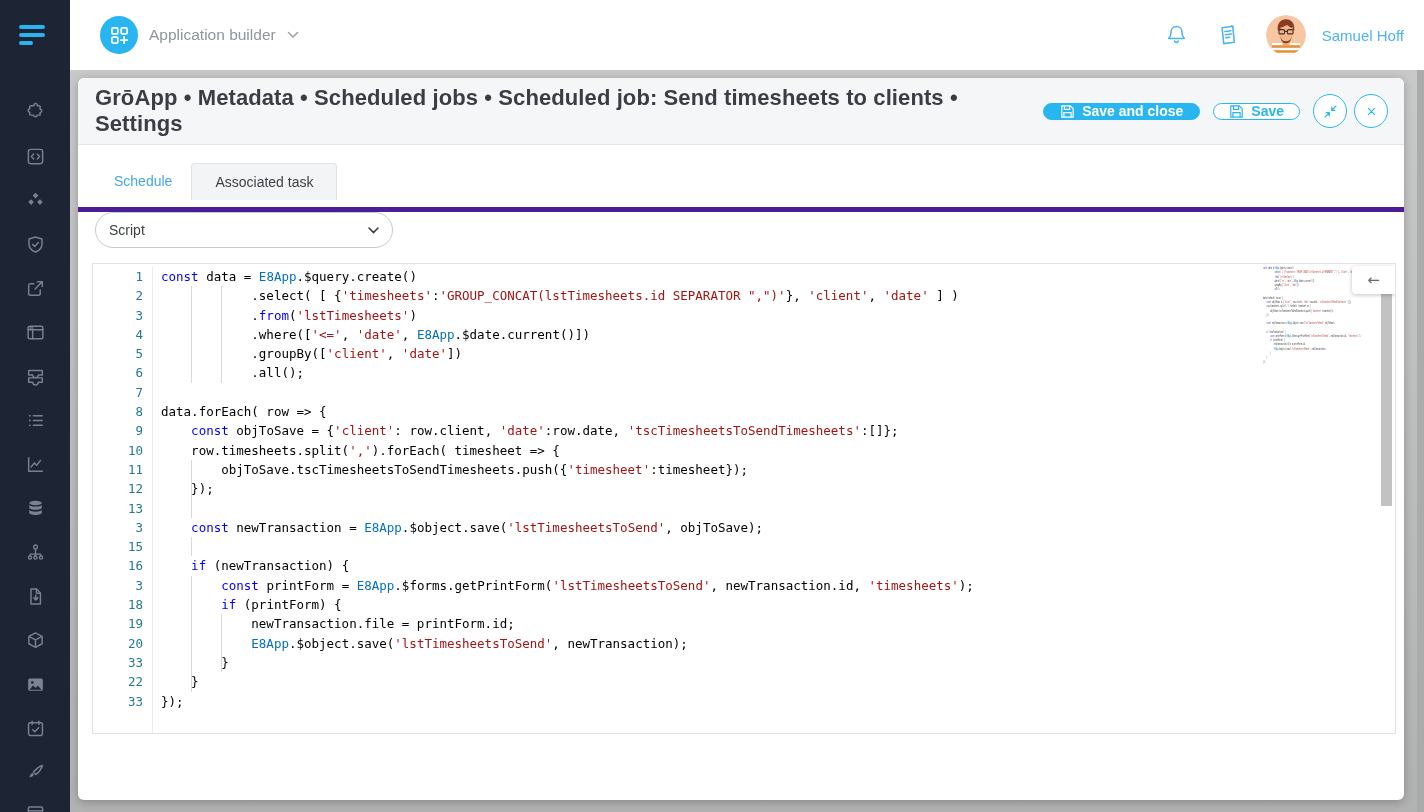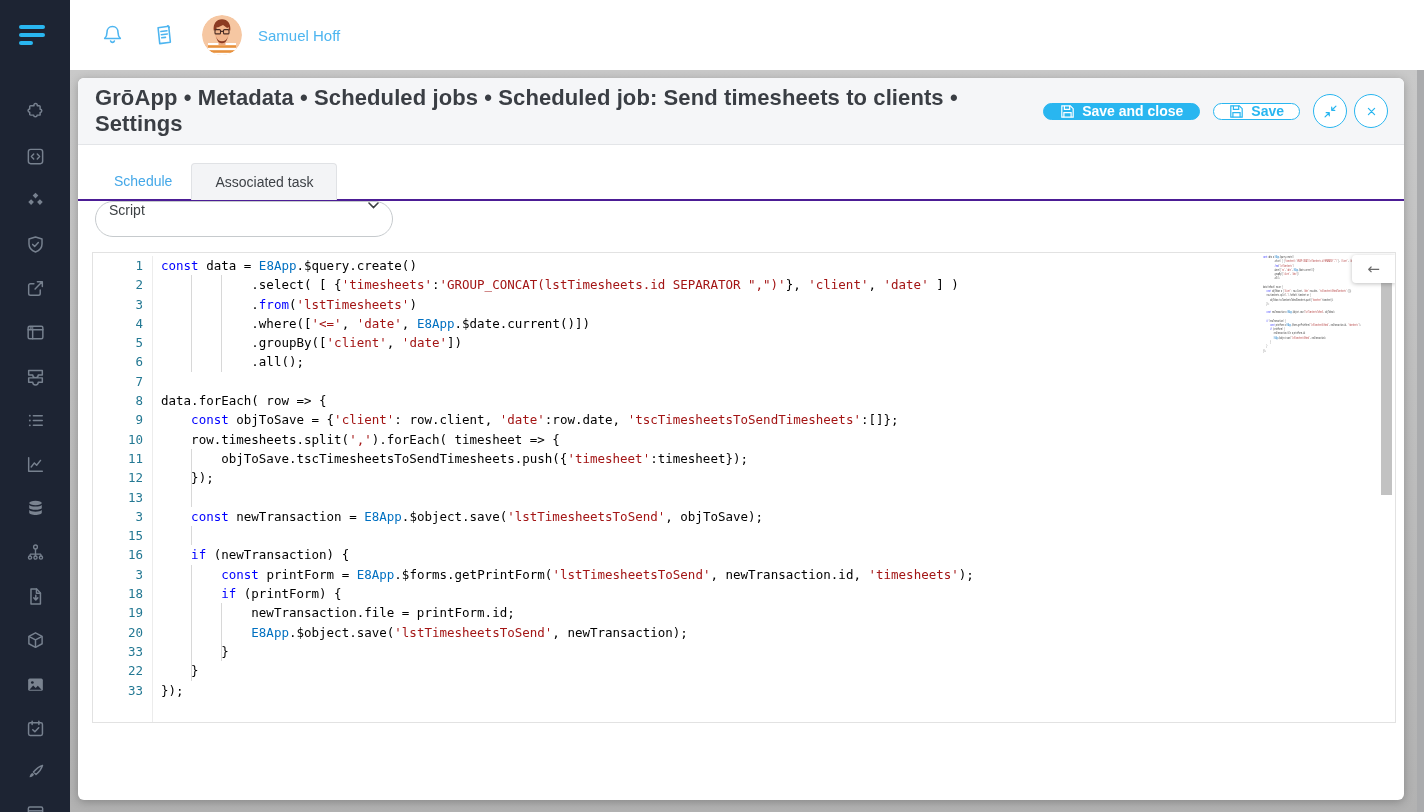--- a/index.html
+++ b/index.html
@@ -41,27 +41,27 @@
   .crumb{font-size:22px;font-weight:700;color:#3a3e44;letter-spacing:.1px;}
   .actions{display:flex;align-items:center;gap:7px;flex:0 0 auto;}
   .btn{display:inline-flex;align-items:center;gap:7px;height:17px;border-radius:17px;font-size:14px;font-weight:700;font-family:"Liberation Sans",sans-serif;cursor:pointer;}
   .btn svg{width:15px;height:15px;}
   .btn-primary{background:var(--accent);color:#fff;border:1px solid var(--accent);padding:0 16px;margin-right:6px;}
   .btn-outline{background:#fff;color:var(--accent);border:1px solid var(--accent);padding:0 15px;margin-right:6px;}
   .btn-circle{width:34px;height:34px;border-radius:50%;background:#fff;border:1px solid var(--accent);color:var(--accent);display:inline-flex;align-items:center;justify-content:center;padding:0;cursor:pointer;}
   .btn-circle svg{width:15px;height:15px;}
 
   
-  .tabs{display:flex;align-items:flex-end;margin-top:18px;padding:0 8px 0 17px;border-bottom:2px solid #4c1d95;}
+  .tabs{display:flex;align-items:flex-end;margin-top:18px;padding:0 8px 8px 17px;border-bottom:5px solid #4c1d95;}
   .tab{font-size:14px;padding:10px 19px;cursor:pointer;color:var(--link);background:none;border:0;font-family:"Liberation Sans",sans-serif;}
   .tab.active{color:#3e4247;background:#f3f4f6;border:1px solid #e0e2e5;border-bottom:0;border-radius:4px 4px 0 0;padding:10px 23px;margin-bottom:-1px;}
 
   
   .field-label{font-size:14px;color:#3a3e44;margin:21px 17px 9px;}
-  .select{width:298px;height:36px;margin:0 17px;border:1px solid #c6cacd;border-radius:18px;background:#fff;display:flex;justify-content:space-between;padding:0 13px;font-size:14px;color:#3c4043;cursor:pointer;}
+  .select{width:298px;height:36px;margin:0 17px;border:1px solid #c6cacd;border-radius:18px;background:#fff;display:flex;align-items:center;justify-content:space-between;padding:0 13px;font-size:14px;color:#3c4043;cursor:pointer;}
   .select svg{width:11px;height:7px;}
 
   
   .editor{position:relative;margin:15px 8px 0 14px;height:471px;border:1px solid #e2e2e2;background:#fff;overflow:hidden;
           font-family:"DejaVu Sans Mono",monospace;font-size:12.5px;line-height:19.3px;}
   .gutter{position:absolute;left:0;top:3px;bottom:0;width:60px;text-align:right;padding-right:9px;color:var(--lnum);border-right:1px solid #ececec;}
   .code{position:absolute;left:68px;top:3px;right:14px;bottom:0;white-space:pre;cursor:text;}
   .cl{position:relative;height:19.3px;}
   .ig{position:absolute;top:0;bottom:0;width:0;border-left:1px solid #d8d8d8;}
   .tk-k{color:var(--kw);} .tk-s{color:var(--str);} .tk-e{color:var(--ent);} .tk-p{color:var(--plain);}
@@ -186,20 +186,34 @@
     <button class="side-btn">
         <svg viewBox="0 0 20 20" fill="none" stroke="#77818f" stroke-width="1.4">
           <rect x="3.2" y="1" width="13.6" height="12" rx="1.4"></rect>
           <path d="M3.2 4.6h13.6"></path>
         </svg>
       </button>
   </nav>
 </aside>
 
 <header class="topbar">
+  <div class="brand">
+    <span class="brand-logo">
+      <svg viewBox="0 0 20 20" fill="none" stroke="#fff" stroke-width="1.6" stroke-linecap="round">
+          <rect x="2.8" y="2.8" width="5.6" height="5.6" rx=".9"></rect>
+          <rect x="11.6" y="2.8" width="5.6" height="5.6" rx=".9"></rect>
+          <rect x="2.8" y="11.6" width="5.6" height="5.6" rx=".9"></rect>
+          <path d="M14.4 11.3v6.1M11.3 14.4h6.1"></path>
+        </svg>
+    </span>
+    <span class="brand-title">Application builder</span>
+    <svg width="12" height="8" viewBox="0 0 12 8" fill="none" stroke="#9aa0a6" stroke-width="1.5" stroke-linecap="round">
+        <path d="M1.5 1.5 6 6l4.5-4.5"></path>
+      </svg>
+  </div>
   <div class="top-right">
     <button class="icon-btn">
       <svg viewBox="0 0 24 24" fill="none" stroke="#4db5f0" stroke-width="1.5" stroke-linecap="round" stroke-linejoin="round">
           <path d="M12 3.4c-3.2 0-5.3 2.4-5.3 5.6 0 3.7-1.2 4.9-2.2 5.8h15c-1-.9-2.2-2.1-2.2-5.8 0-3.2-2.1-5.6-5.3-5.6z"></path>
           <path d="M10.2 17.3a1.9 1.9 0 0 0 3.6 0"></path>
         </svg>
     </button>
     <button class="icon-btn">
       <svg viewBox="0 0 24 24" fill="none" stroke="#4db5f0" stroke-width="1.5" stroke-linecap="round" stroke-linejoin="round">
           <path d="M6.8 4.6 17 3.2l1.6 15.2-10.2 1.4z"></path>

